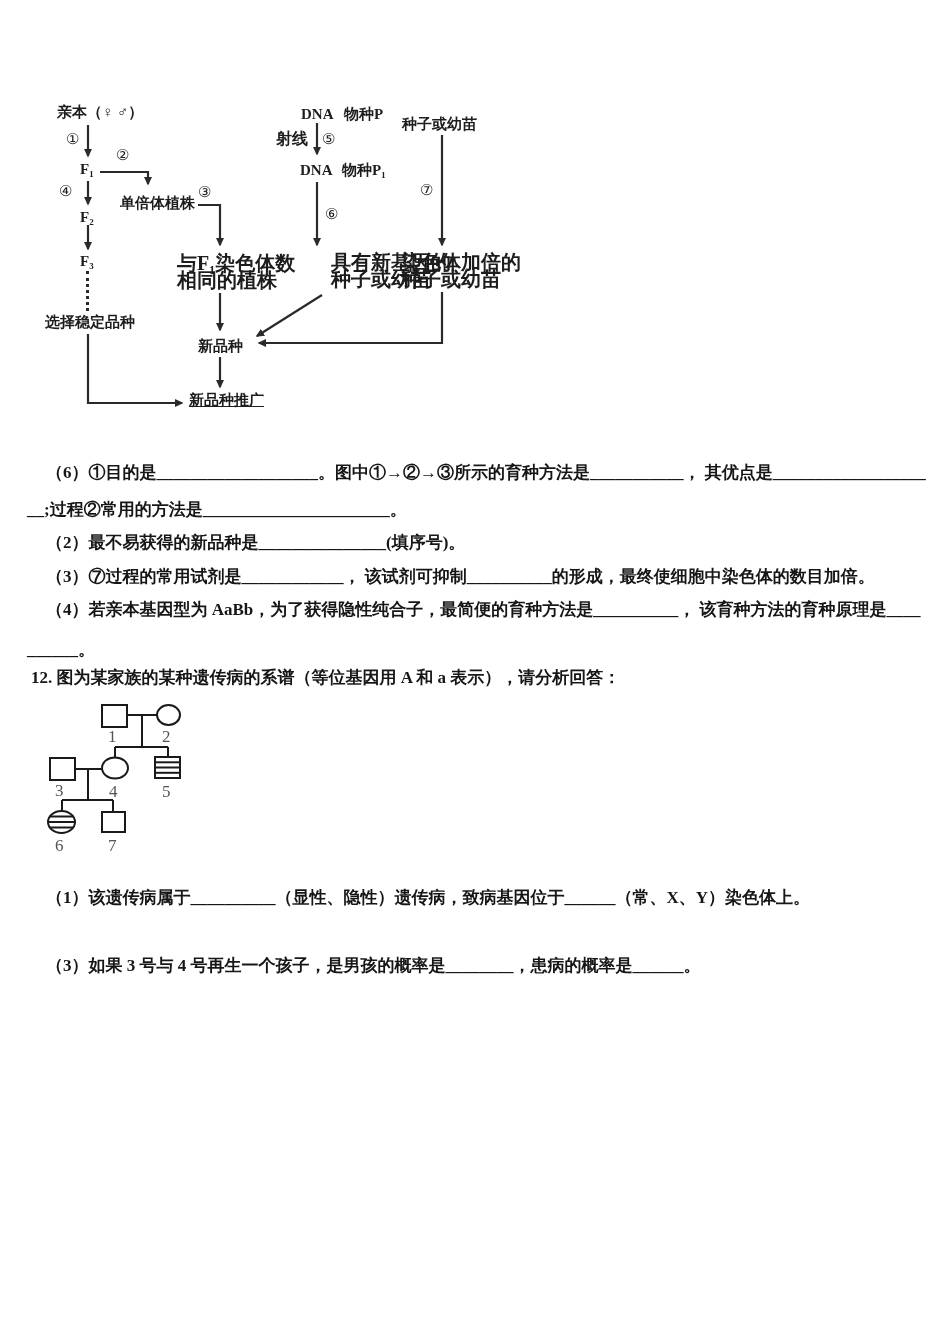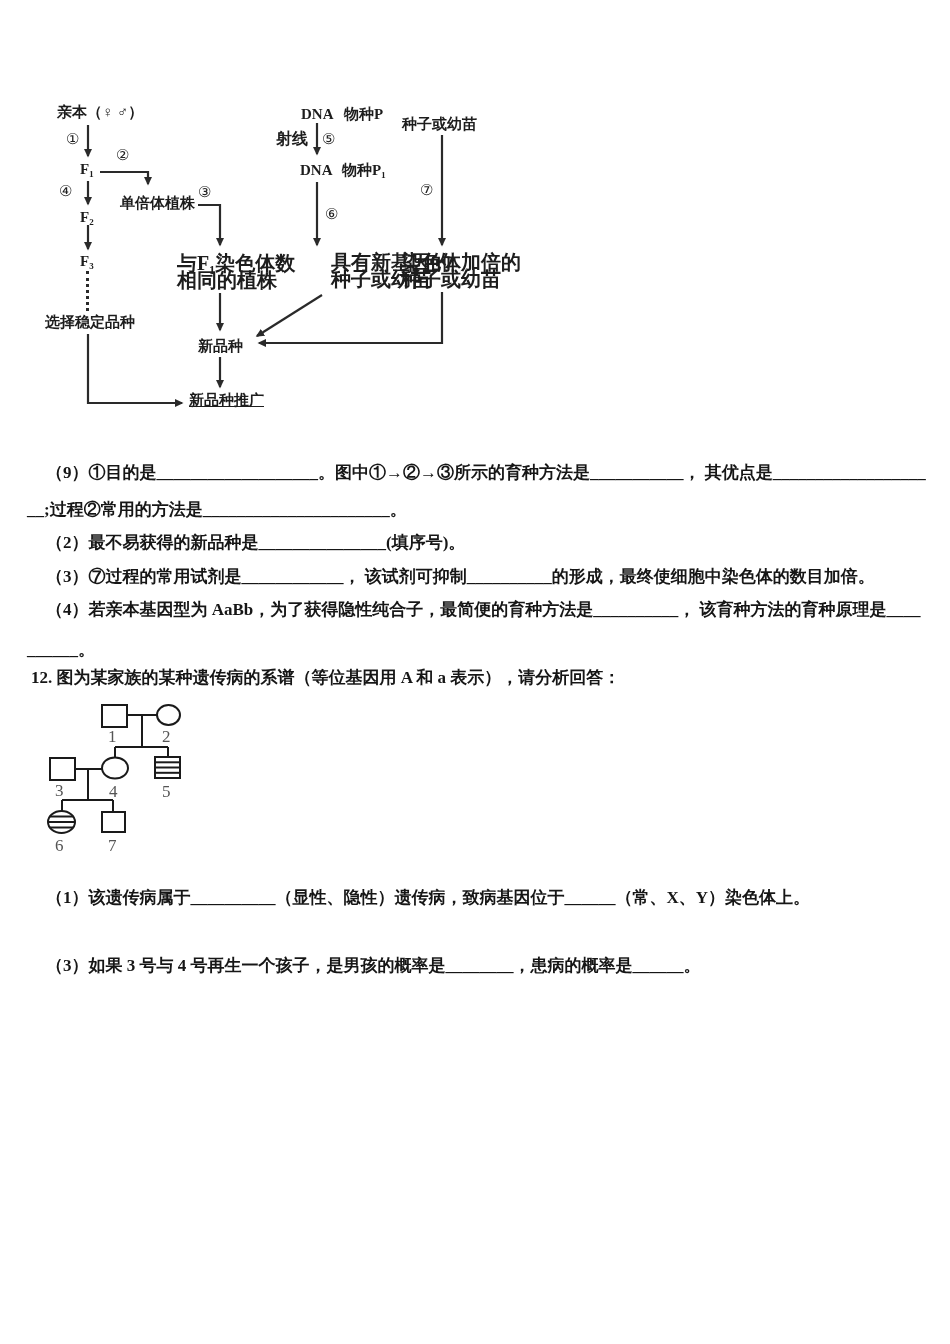--- a/index.html
+++ b/index.html
@@ -80,21 +80,21 @@
       <div>种子或幼苗</div>
     </div>
     <div class="fc-label" style="left:362px;top:21px;">种子或幼苗</div>
     <div class="fc-circ" style="left:380px;top:88px;">⑦</div>
     <div class="fc-2line" style="left:361px;top:159px;">
       <div>染色体加倍的</div>
       <div>种子或幼苗</div>
     </div>
   </div>
 
-  <p class="tline" style="left:46px;top:461px;">（9）①目的是___________________。图中①→②→③所示的育种方法是___________，  其优点是__________________</p>
+  <p class="tline" style="left:46px;top:461px;">（6）①目的是___________________。图中①→②→③所示的育种方法是___________，  其优点是__________________</p>
   <p class="tline" style="left:27px;top:498px;">__;过程②常用的方法是______________________。</p>
   <p class="tline" style="left:46px;top:531px;">（2）最不易获得的新品种是_______________(填序号)。</p>
   <p class="tline" style="left:46px;top:565px;">（3）⑦过程的常用试剂是____________，  该试剂可抑制__________的形成，最终使细胞中染色体的数目加倍。</p>
   <p class="tline" style="left:46px;top:598px;">（4）若亲本基因型为 AaBb，为了获得隐性纯合子，最简便的育种方法是__________，  该育种方法的育种原理是____</p>
   <p class="tline" style="left:27px;top:638px;">______。</p>
 
   <p class="tline" style="left:31px;top:666px;">12. 图为某家族的某种遗传病的系谱（等位基因用 A 和 a 表示），请分析回答：</p>
 
   <div class="pedigree">
     <svg width="200" height="165" viewBox="0 0 200 165">

